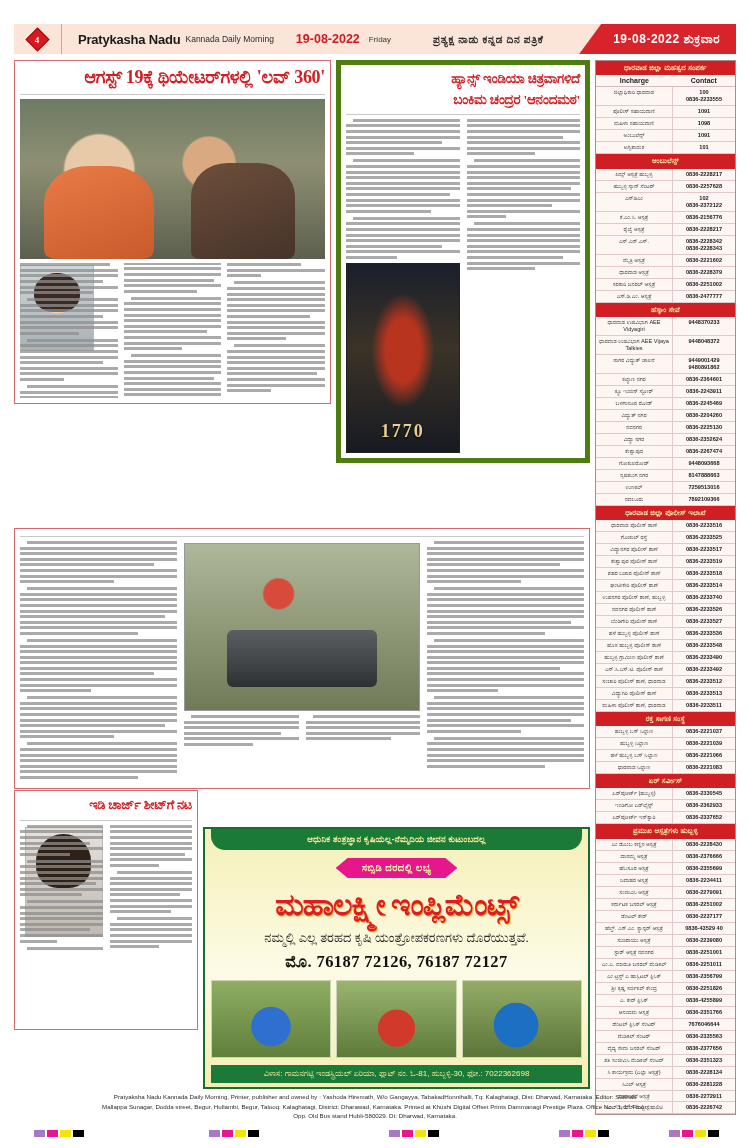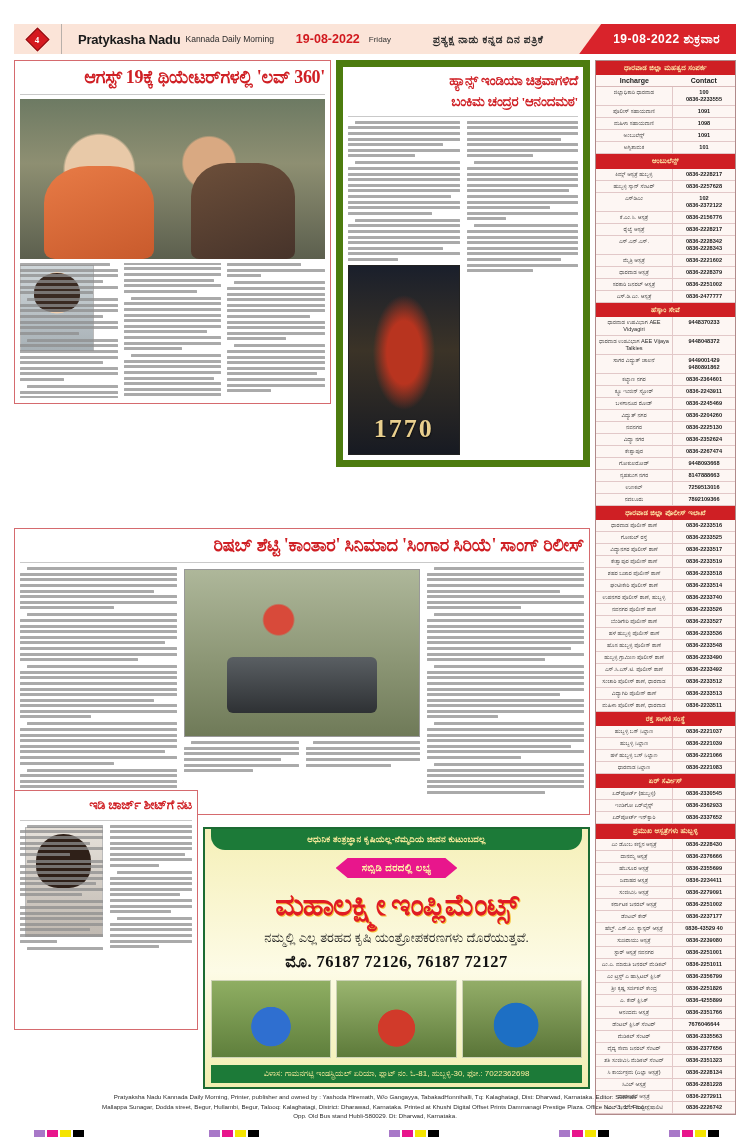--- a/index.html
+++ b/index.html
@@ -47,21 +47,21 @@
     clip-path: polygon(22px 0, 100% 0, 100% 100%, 0 100%);
   }
 
   
   .col-left  { position:absolute; left:14px;  top:60px;  width:317px; }
   .col-mid   { position:absolute; left:336px; top:60px;  width:254px; }
   .col-right { position:absolute; left:595px; top:60px;  width:141px; }
 
   
   .story-box { border:1px solid #d56a6e; background:#fff; padding:4px 5px 5px; }
-  .story-box.green { border:7px solid #4d7c0f; }
+  .story-box.green { border:5px solid #4d7c0f; }
   .hl {
     font-size: 18px; font-weight: bold; color:#cf1f24;
     font-family:"Liberation Serif", serif; text-align:right; line-height:1.18;
     letter-spacing:-0.3px; padding: 2px 0 3px;
   }
   .hl.sm { font-size: 13.5px; }
   .hl.mid { font-size: 13px; line-height:1.3; }
   .rule { height:1px; background:#c9c9c9; margin:3px 0 4px; }
 
   
@@ -107,21 +107,21 @@
   }
   .ph-poster {
     width:100%; height:190px; margin:3px 0 4px;
     background:
       radial-gradient(ellipse at 50% 46%, #b8341f 0 22%, transparent 40%),
       linear-gradient(180deg,#1a1f2b 0%,#3b3327 45%,#171a22 100%);
     position:relative; border:1px solid #222;
   }
   .ph-poster .pnum {
     position:absolute; left:0; right:0; bottom:10px; text-align:center;
-    color:#e9cf8e; font-size:26px; font-weight:bold; font-family:"Liberation Serif", serif;
+    color:#e9cf8e; font-size:18px; font-weight:bold; font-family:"Liberation Serif", serif;
     letter-spacing:2px; text-shadow:0 1px 2px #000;
   }
   .ph-bike {
     width:100%; height:168px; margin:2px 0 4px;
     background:
       radial-gradient(circle at 40% 30%, #d84a3a 0 8%, transparent 9%),
       linear-gradient(180deg,#aeb79a 0%,#8c9675 55%,#6f7a58 100%);
     position:relative; border:1px solid #999;
   }
   .ph-bike::after{
@@ -402,21 +402,20 @@
             <div class="ln s85"></div>
             <div class="ln"></div>
           <div class="ln s60"></div>
         </div>
       </div>
     </div>
   </div>
 
   <div style="position:absolute; left:14px; top:528px; width:576px;">
     <div class="story-box">
-      <div class="hl">ರಿಷಬ್ ಶೆಟ್ಟಿ 'ಕಾಂತಾರ' ಸಿನಿಮಾದ 'ಸಿಂಗಾರ ಸಿರಿಯೆ' ಸಾಂಗ್ ರಿಲೀಸ್</div>
       <div class="rule"></div>
       <div style="display:flex; gap:7px;">
         <div style="flex:1;">
           <div class="para">
             <div class="ln i"></div>
               <div class="ln"></div>
               <div class="ln"></div>
               <div class="ln"></div>
             <div class="ln s85"></div>
               <div class="ln"></div>

